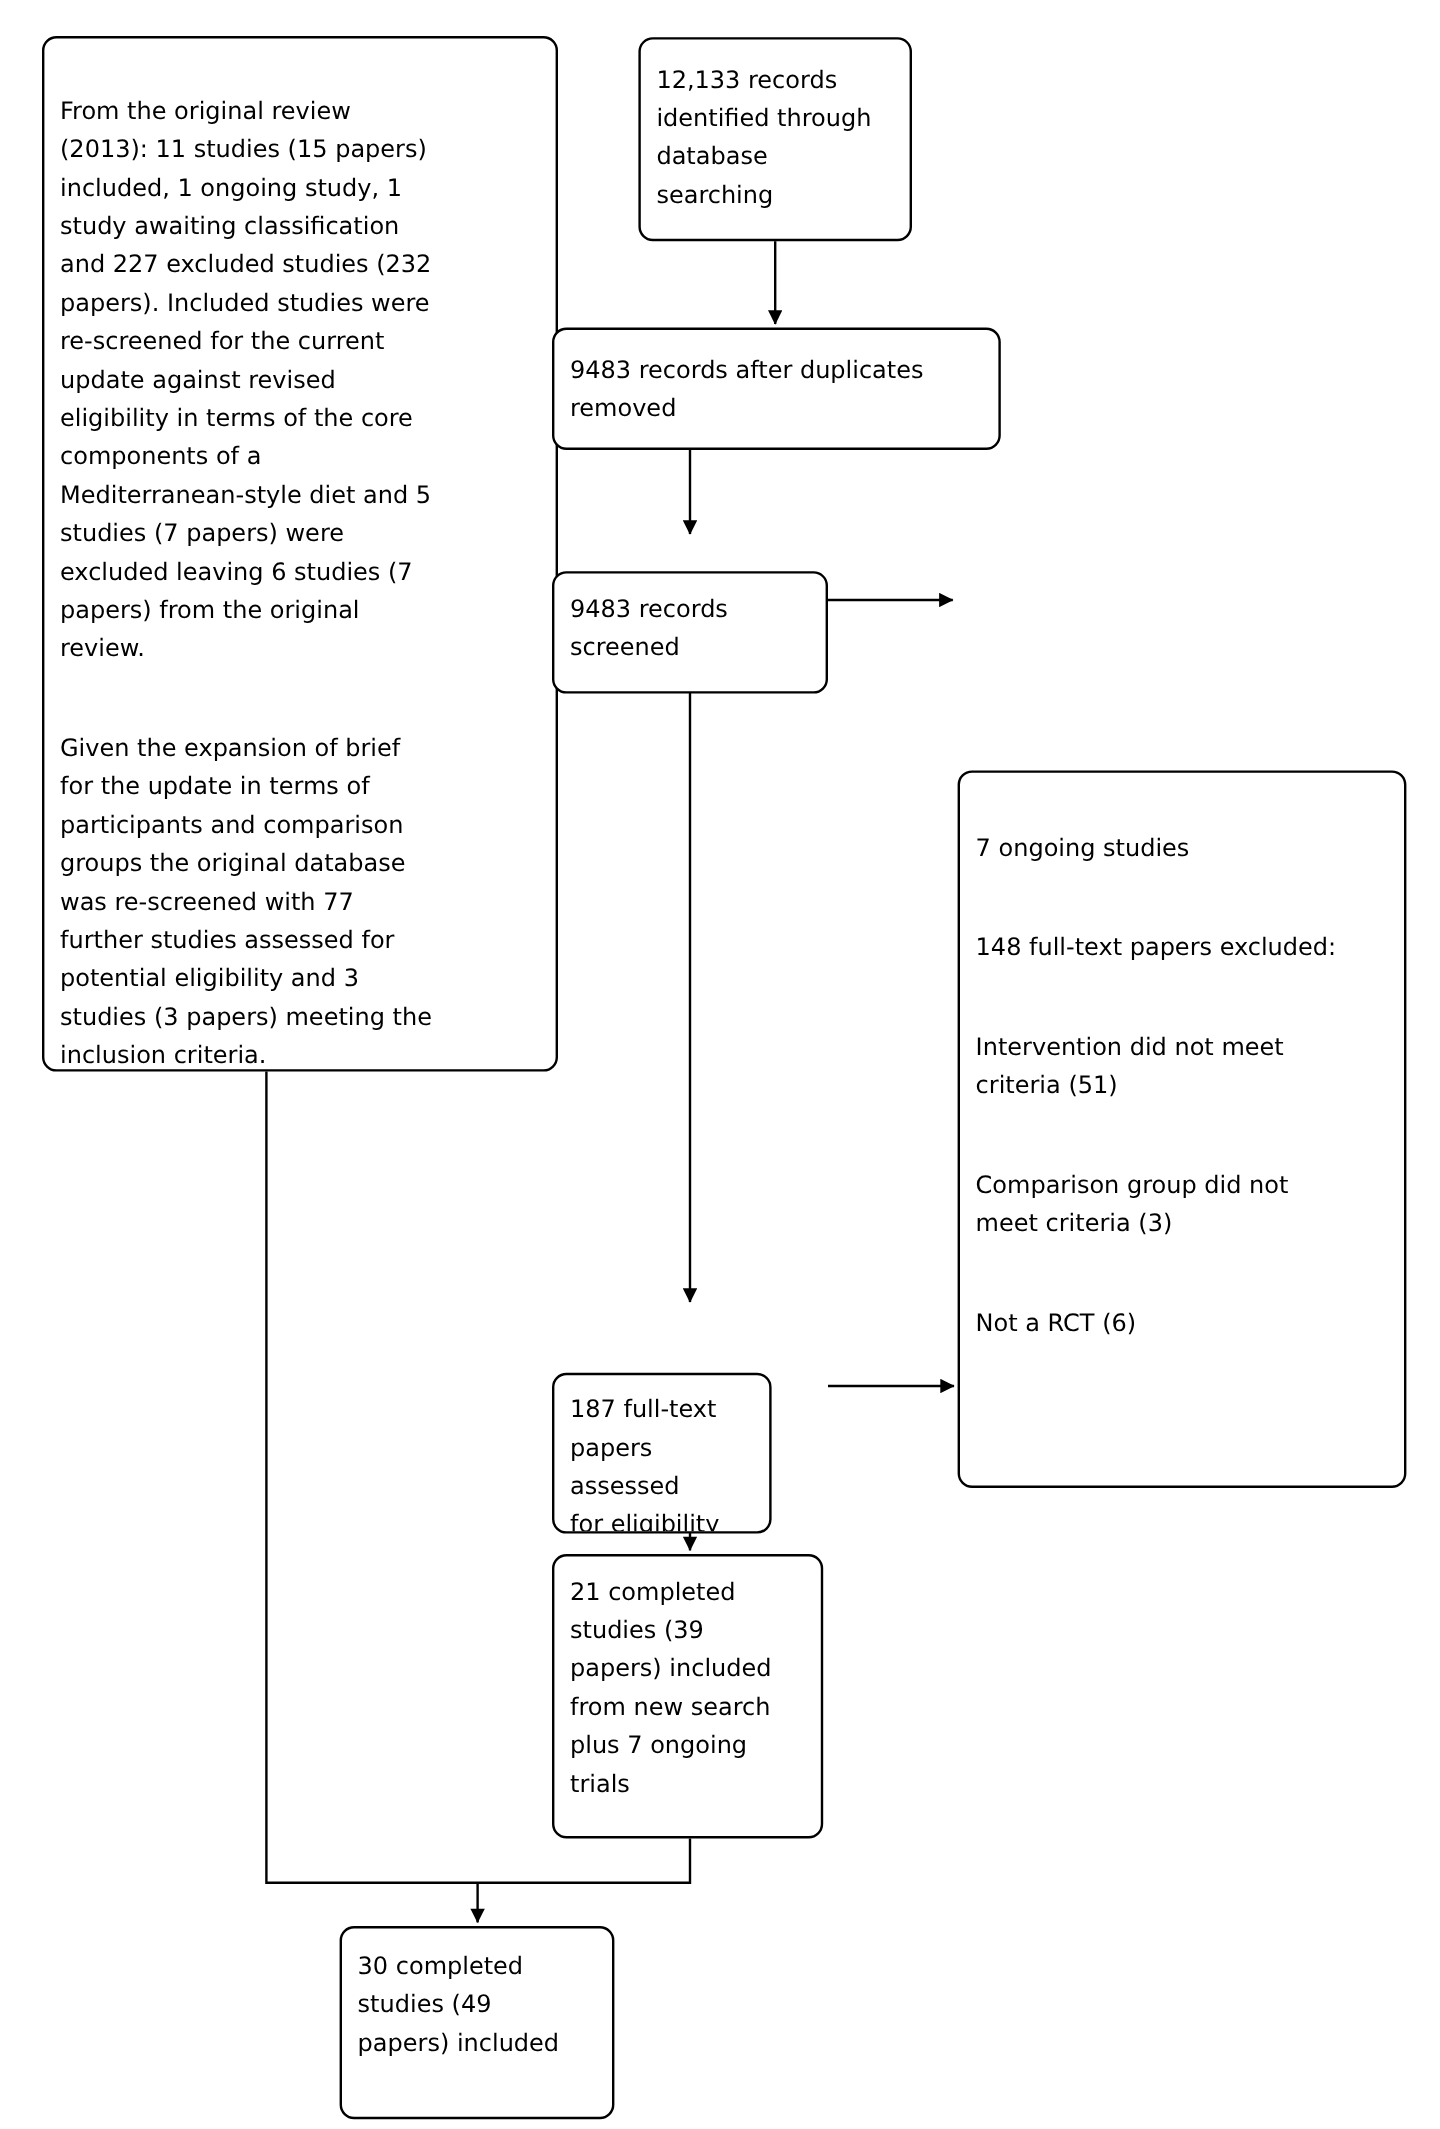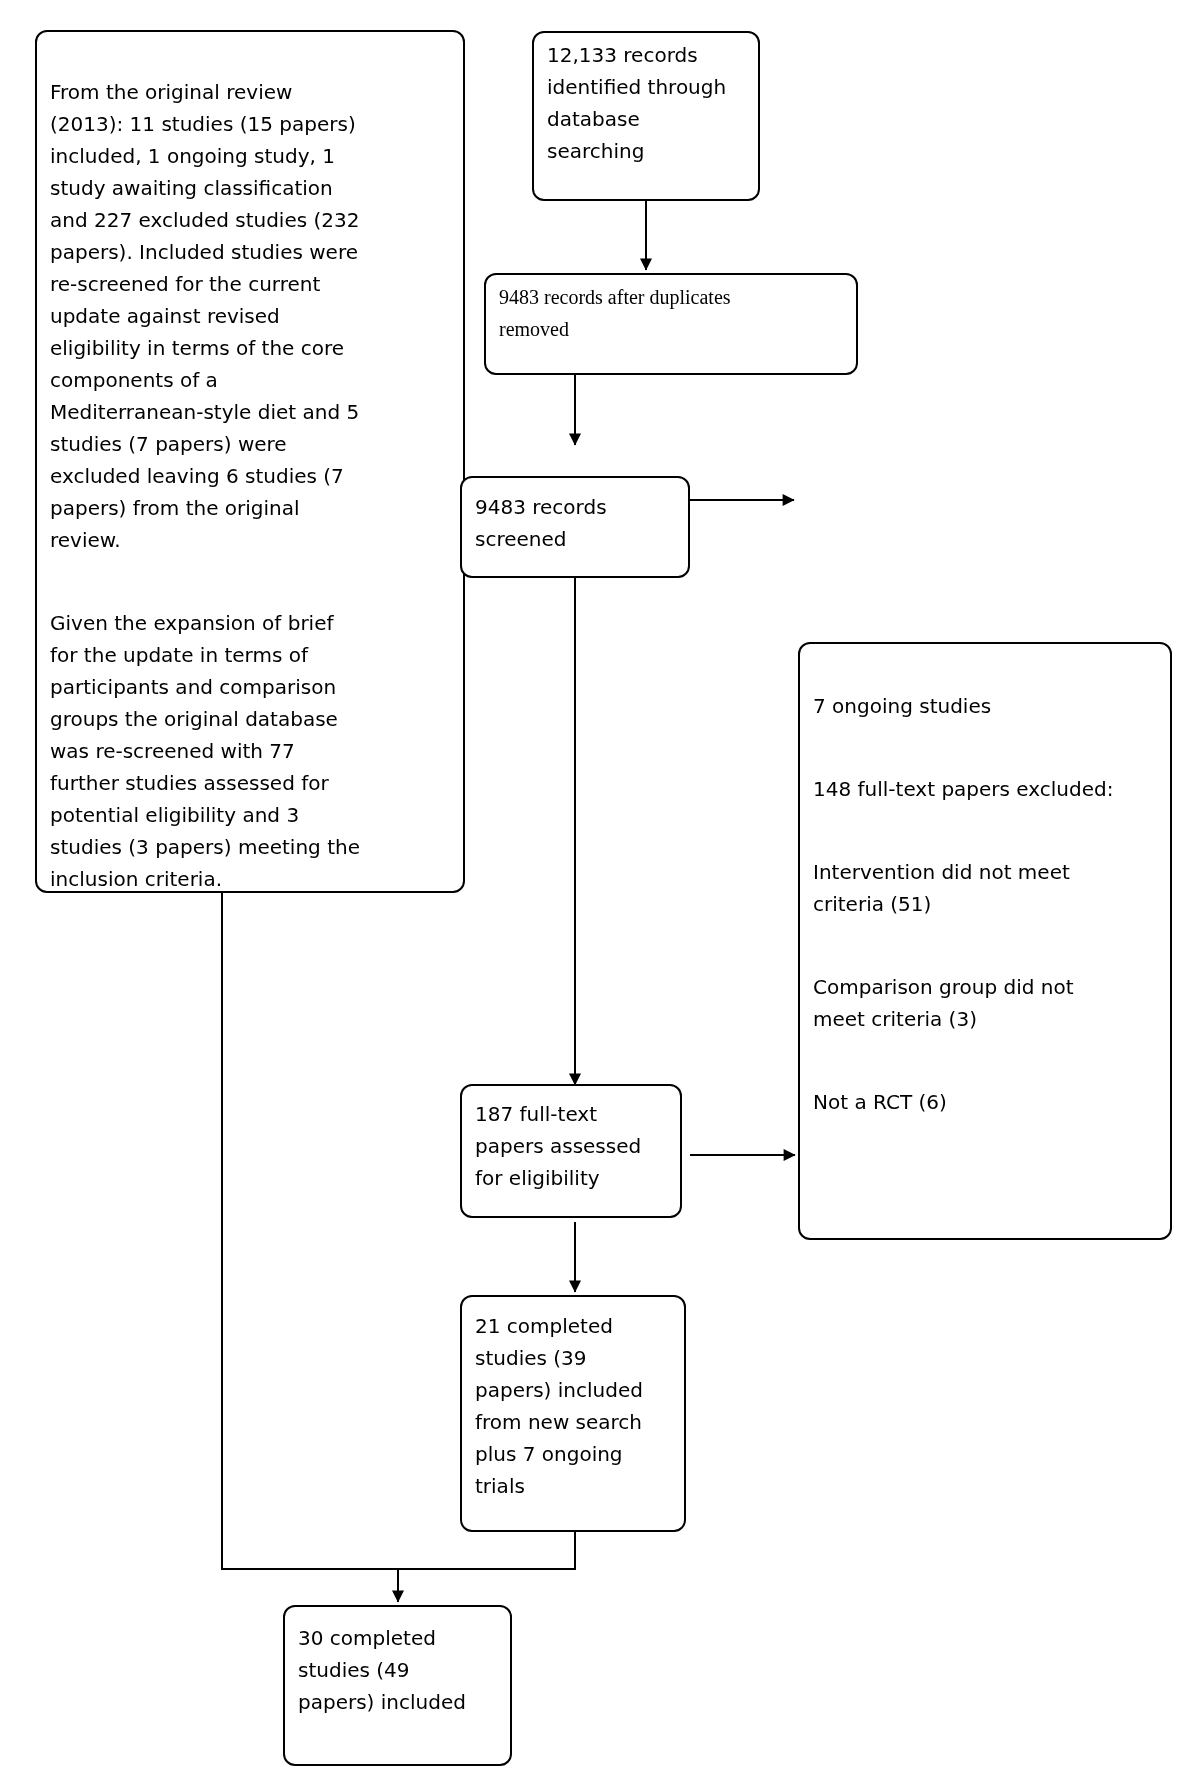--- a/index.html
+++ b/index.html
@@ -27,39 +27,39 @@
     fill: none;
     stroke: #000000;
     stroke-width: 2;
   }
   .box {
     position: absolute;
     box-sizing: border-box;
     background: #ffffff;
     border: 2px solid #000000;
     border-radius: 12px;
-    padding: 6px 13px;
+    padding: 17px 13px;
     white-space: pre-line;
     overflow: hidden;
   }
   .box p {
     margin: 0 0 19px 0;
     white-space: pre-line;
   }
   .box p:last-child {
     margin-bottom: 0;
   }
   
   #box-original-review   { left: 35px;  top: 30px;   width: 430px; height: 863px; padding-top: 12px; }
   #box-identified        { left: 532px; top: 31px;   width: 228px; height: 170px; }
-  #box-after-duplicates  { left: 484px; top: 273px;  width: 374px; height: 102px; font-family: Liberation Serif, serif; }
+  #box-after-duplicates  { left: 460px; top: 273px;  width: 374px; height: 102px; }
   #box-screened          { left: 460px; top: 448px;  width: 230px; height: 102px; padding-top: 13px; margin-top: 28px; }
   #box-excluded          { left: 797px; top: 450px;  width: 231px; height: 100px; padding-top: 12px; }
   #box-fulltext-excluded { left: 798px; top: 642px;  width: 374px; height: 598px; padding-top: 14px; }
-  #box-assessed          { left: 460px; top: 1084px; width: 222px; height: 134px; padding-top: 12px; border-radius: 12px; }
+  #box-assessed          { left: 460px; top: 1144px; width: 183px; height: 134px; padding-top: 12px; border-radius: 12px; }
   #box-new-search        { left: 460px; top: 1295px; width: 226px; height: 237px; padding-top: 13px; }
   #box-final-included    { left: 283px; top: 1605px; width: 229px; height: 161px; padding-top: 15px; }
 </style>
 </head>
 <body>
 
 <div class="canvas">
 
   <svg class="connectors" width="1200" height="1774" viewBox="0 0 1200 1774" xmlns="http://www.w3.org/2000/svg">
     <defs>

